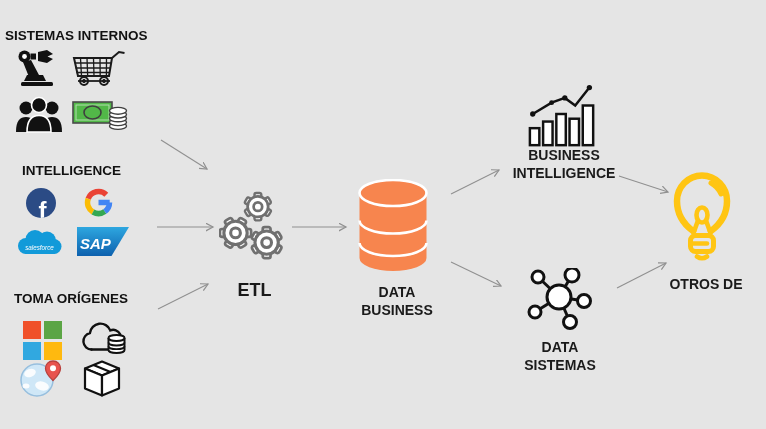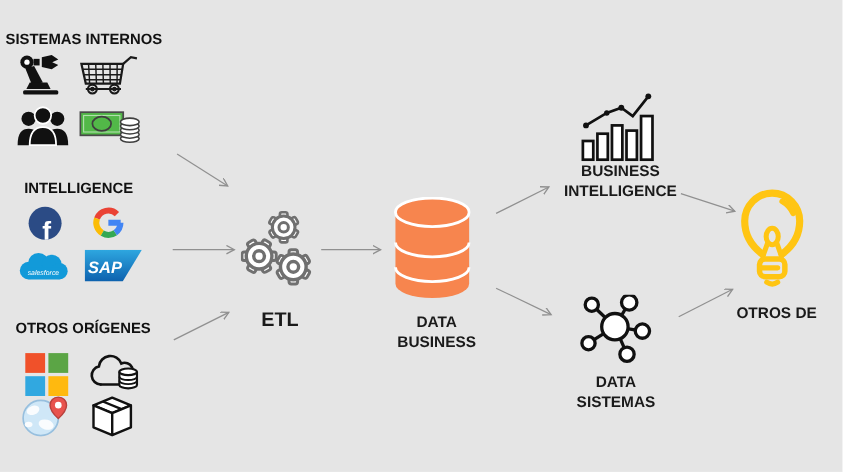--- a/index.html
+++ b/index.html
@@ -128,21 +128,21 @@
     <defs>
       <linearGradient id="sapg" x1="0" y1="0" x2="0" y2="1">
         <stop offset="0" stop-color="#2EA7E0"></stop>
           <stop offset="1" stop-color="#0D61AE"></stop>
       </linearGradient>
     </defs>
     <polygon points="0,0 52,0 34.5,29 0,29" fill="url(#sapg)"></polygon>
     <text x="3" y="21.5" fill="#fff" font-size="15" font-weight="700" font-style="italic" font-family="Liberation Sans, sans-serif">SAP</text>
   </svg>
 
-  <div class="abs heading" style="left:14px;top:291px;">OTROS ORÍGENES</div>
+  <div class="abs heading" style="left:14px;top:291px;">TOMA ORÍGENES</div>
 
   <div class="abs ms-grid" style="left:23px;top:321px;">
     <div style="background:#F0512A;"></div>
     <div style="background:#5BA545;"></div>
     <div style="background:#31A8E0;"></div>
     <div style="background:#FFB90F;"></div>
   </div>
 
   <svg class="abs" style="left:79px;top:318px;" width="48" height="41" viewBox="0 0 48 41">
     <path d="M12.5,31.5 a8.3,8.3 0 0 1 -1.6,-16.4 a10.6,10.6 0 0 1 20.4,-2.7 a7.6,7.6 0 0 1 6.9,13.5" fill="none" stroke="#111" stroke-width="2.4" stroke-linecap="round"></path>

